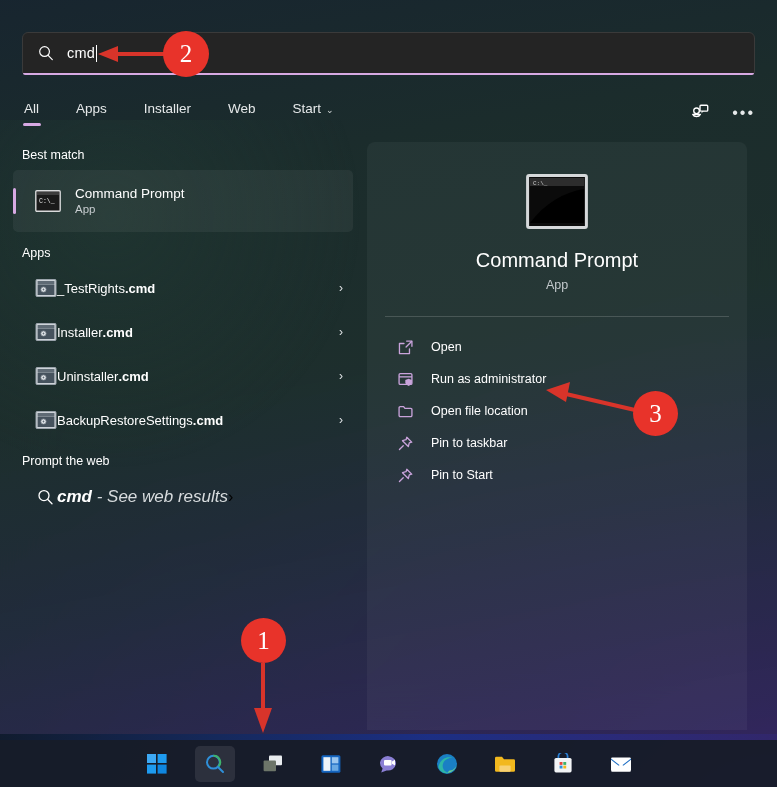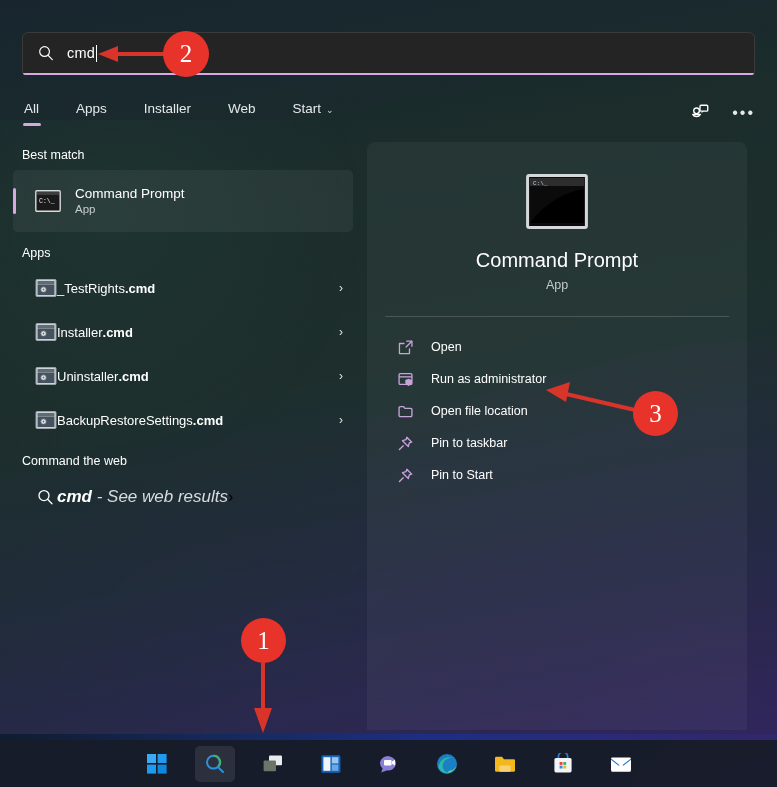--- a/index.html
+++ b/index.html
@@ -414,21 +414,21 @@
         <rect x="1" y="1.5" width="20" height="17" rx="1" fill="#cdd3d8" stroke="#9aa3ab" stroke-width="1"></rect>
         <rect x="2.6" y="3" width="16.8" height="3" fill="#5f6b75"></rect>
         <rect x="2.6" y="6.4" width="16.8" height="10.6" fill="#46535e"></rect>
         <circle cx="8.5" cy="11.5" r="2.6" fill="#e9edf0" stroke="#7b858e" stroke-width=".8"></circle>
         <circle cx="8.5" cy="11.5" r="0.9" fill="#5f6b75"></circle>
       </svg>
       <span class="label"><span>BackupRestoreSettings</span><b>.cmd</b></span>
       <span class="arrow">›</span>
     </div>
 
-    <div class="section-head web">Command the web</div>
+    <div class="section-head web">Prompt the web</div>
 
     <div class="web-row">
       <svg class="fileicon" viewBox="0 0 22 20">
         <circle cx="9" cy="8.6" r="5" fill="none" stroke="#ffffff" stroke-width="1.3"></circle>
         <line x1="12.8" y1="12.5" x2="17" y2="16.8" stroke="#ffffff" stroke-width="1.3" stroke-linecap="round"></line>
       </svg>
       <span class="wlabel"><span class="q">cmd</span><span> - See web results</span></span>
       <span class="arrow">›</span>
     </div>
   </div>

